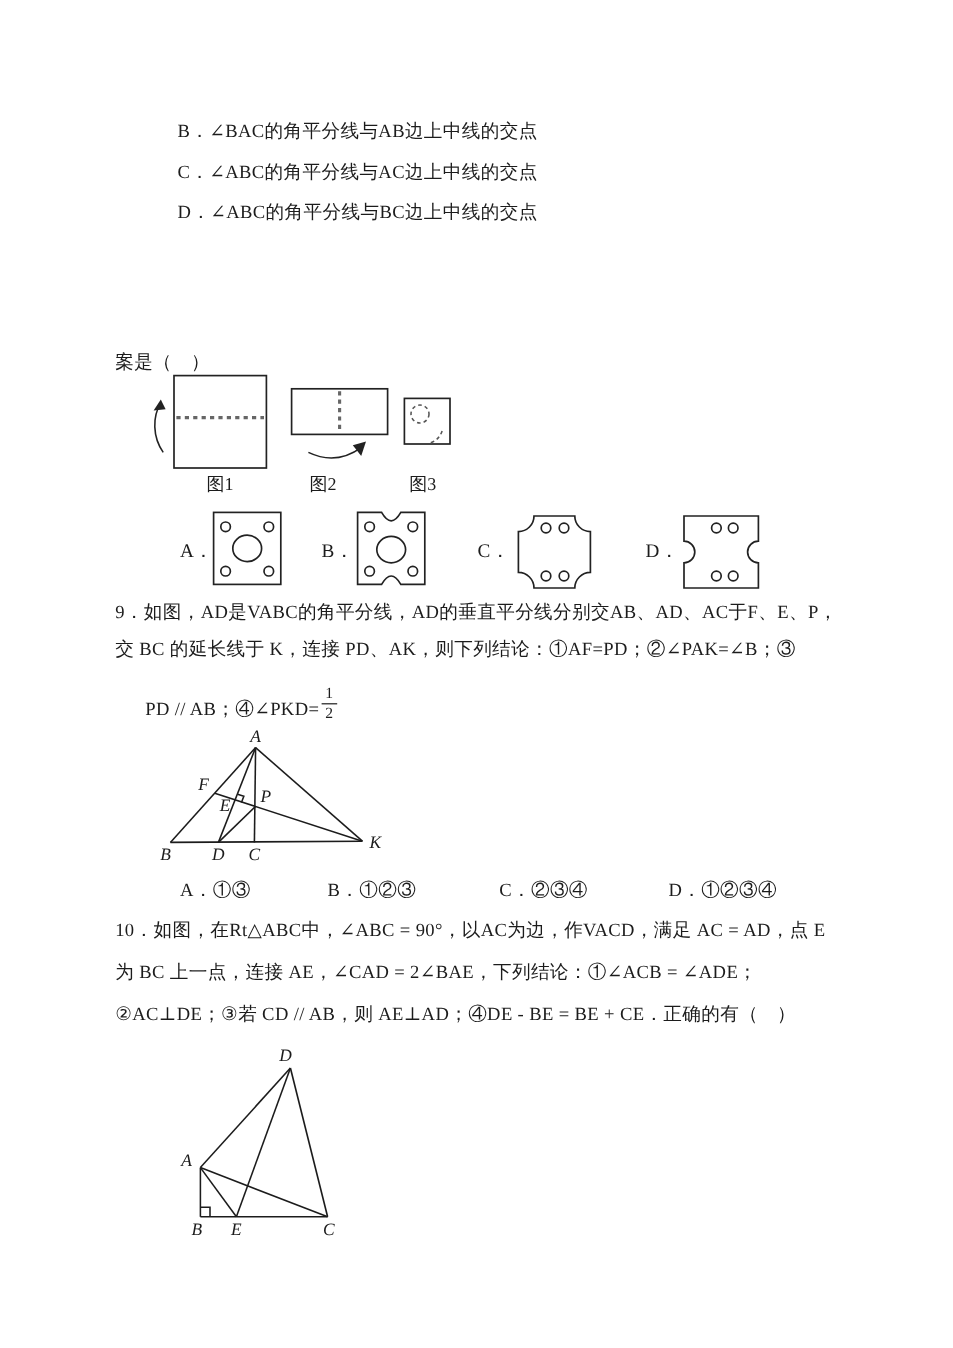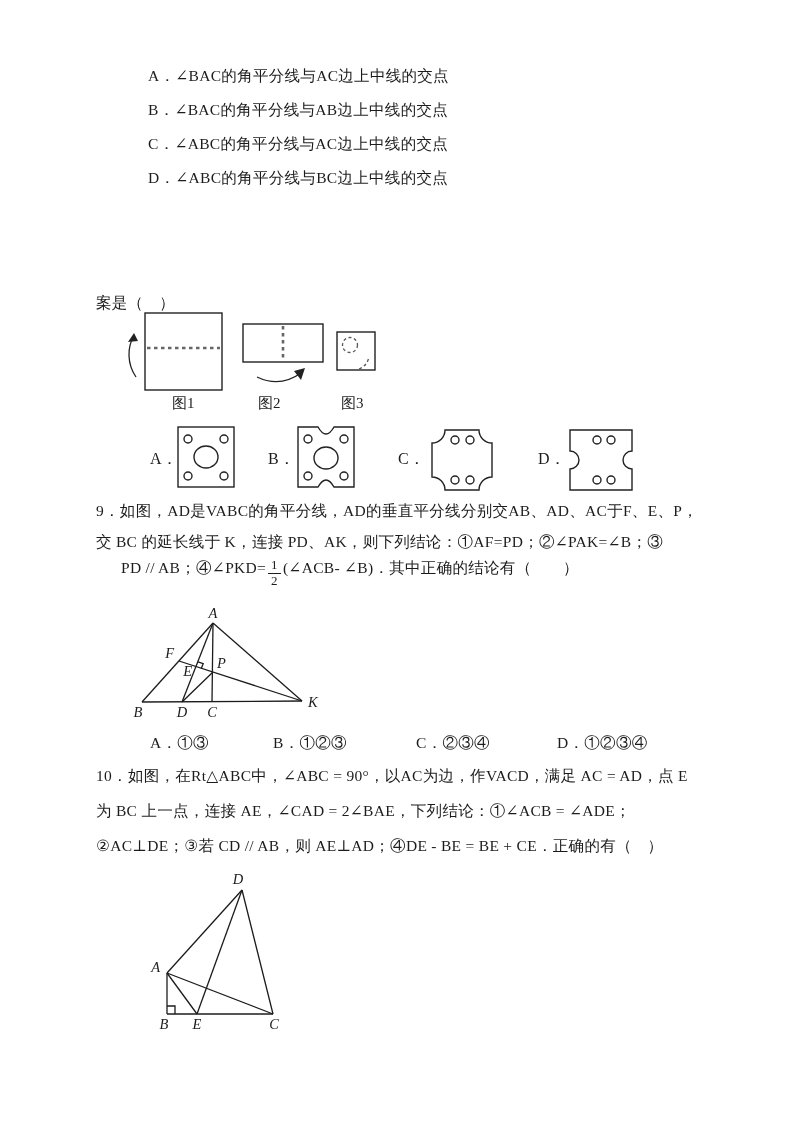--- a/index.html
+++ b/index.html
@@ -13,21 +13,21 @@
   }
   .tline{
     position:absolute;
     font-size:15.5px;
     line-height:20px;
     white-space:nowrap;
     letter-spacing:0.3px;
   }
   .frac-line{
     display:flex;
-    align-items:flex-start;
+    align-items:flex-end;
     height:44px;
   }
   .frac{
     display:inline-flex;
     flex-direction:column;
     align-items:center;
     font-size:13px;
     line-height:1.15;
     margin:0 2px;
     vertical-align:middle;
@@ -41,21 +41,20 @@
   }
   .vlabel{font-style:italic;font-size:14.5px;}
   .figcap{font-size:15px;}
   .optletter{font-size:16px;}
 </style>
 </head>
 <body>
 
 <div class="page">
 
-  <div class="tline" style="left:148px;top:66px">A．∠BAC的角平分线与AC边上中线的交点</div>
   <div class="tline" style="left:148px;top:100px">B．∠BAC的角平分线与AB边上中线的交点</div>
   <div class="tline" style="left:148px;top:168px">D．∠ABC的角平分线与BC边上中线的交点</div>
   <div class="tline" style="left:148px;top:134px">C．∠ABC的角平分线与AC边上中线的交点</div>
 
   <div class="tline" style="left:96px;top:293px">案是（　）</div>
 
   <svg style="left:110px;top:305px" width="290" height="112" viewBox="0 0 290 112">
     <g>
       <rect x="35" y="8" width="77" height="77" fill="none" stroke="#222" stroke-width="1.4"></rect>
       <line x1="37" y1="43" x2="110" y2="43" stroke="#666" stroke-width="2.6" stroke-dasharray="3.5 3.5"></line>
@@ -119,21 +118,20 @@
   </svg>
 
   <div class="tline" style="left:96px;top:501px">9．如图，AD是VABC的角平分线，AD的垂直平分线分别交AB、AD、AC于F、E、P，</div>
   <div class="tline" style="left:96px;top:532px">交 BC 的延长线于 K，连接 PD、AK，则下列结论：①AF=PD；②∠PAK=∠B；③</div>
   <div class="tline frac-line" style="left:121px;top:558px">
     <span>PD // AB；④∠PKD=</span>
     <span class="frac">
       <span class="fnum">1</span>
       <span class="fden">2</span>
     </span>
-    <span>(∠ACB- ∠B)．其中正确的结论有（　　）</span>
   </div>
 
   <svg style="left:100px;top:605px" width="230" height="120" viewBox="0 0 230 120">
     <g fill="none" stroke="#1c1c1c" stroke-width="1.3">
       <line x1="42" y1="97" x2="202" y2="96"></line>
       <line x1="42" y1="97" x2="113" y2="18"></line>
       <line x1="113" y1="18" x2="202" y2="96"></line>
       <line x1="113" y1="18" x2="82" y2="97"></line>
       <line x1="113" y1="18" x2="112" y2="97"></line>
       <line x1="79" y1="56" x2="202" y2="96"></line>

